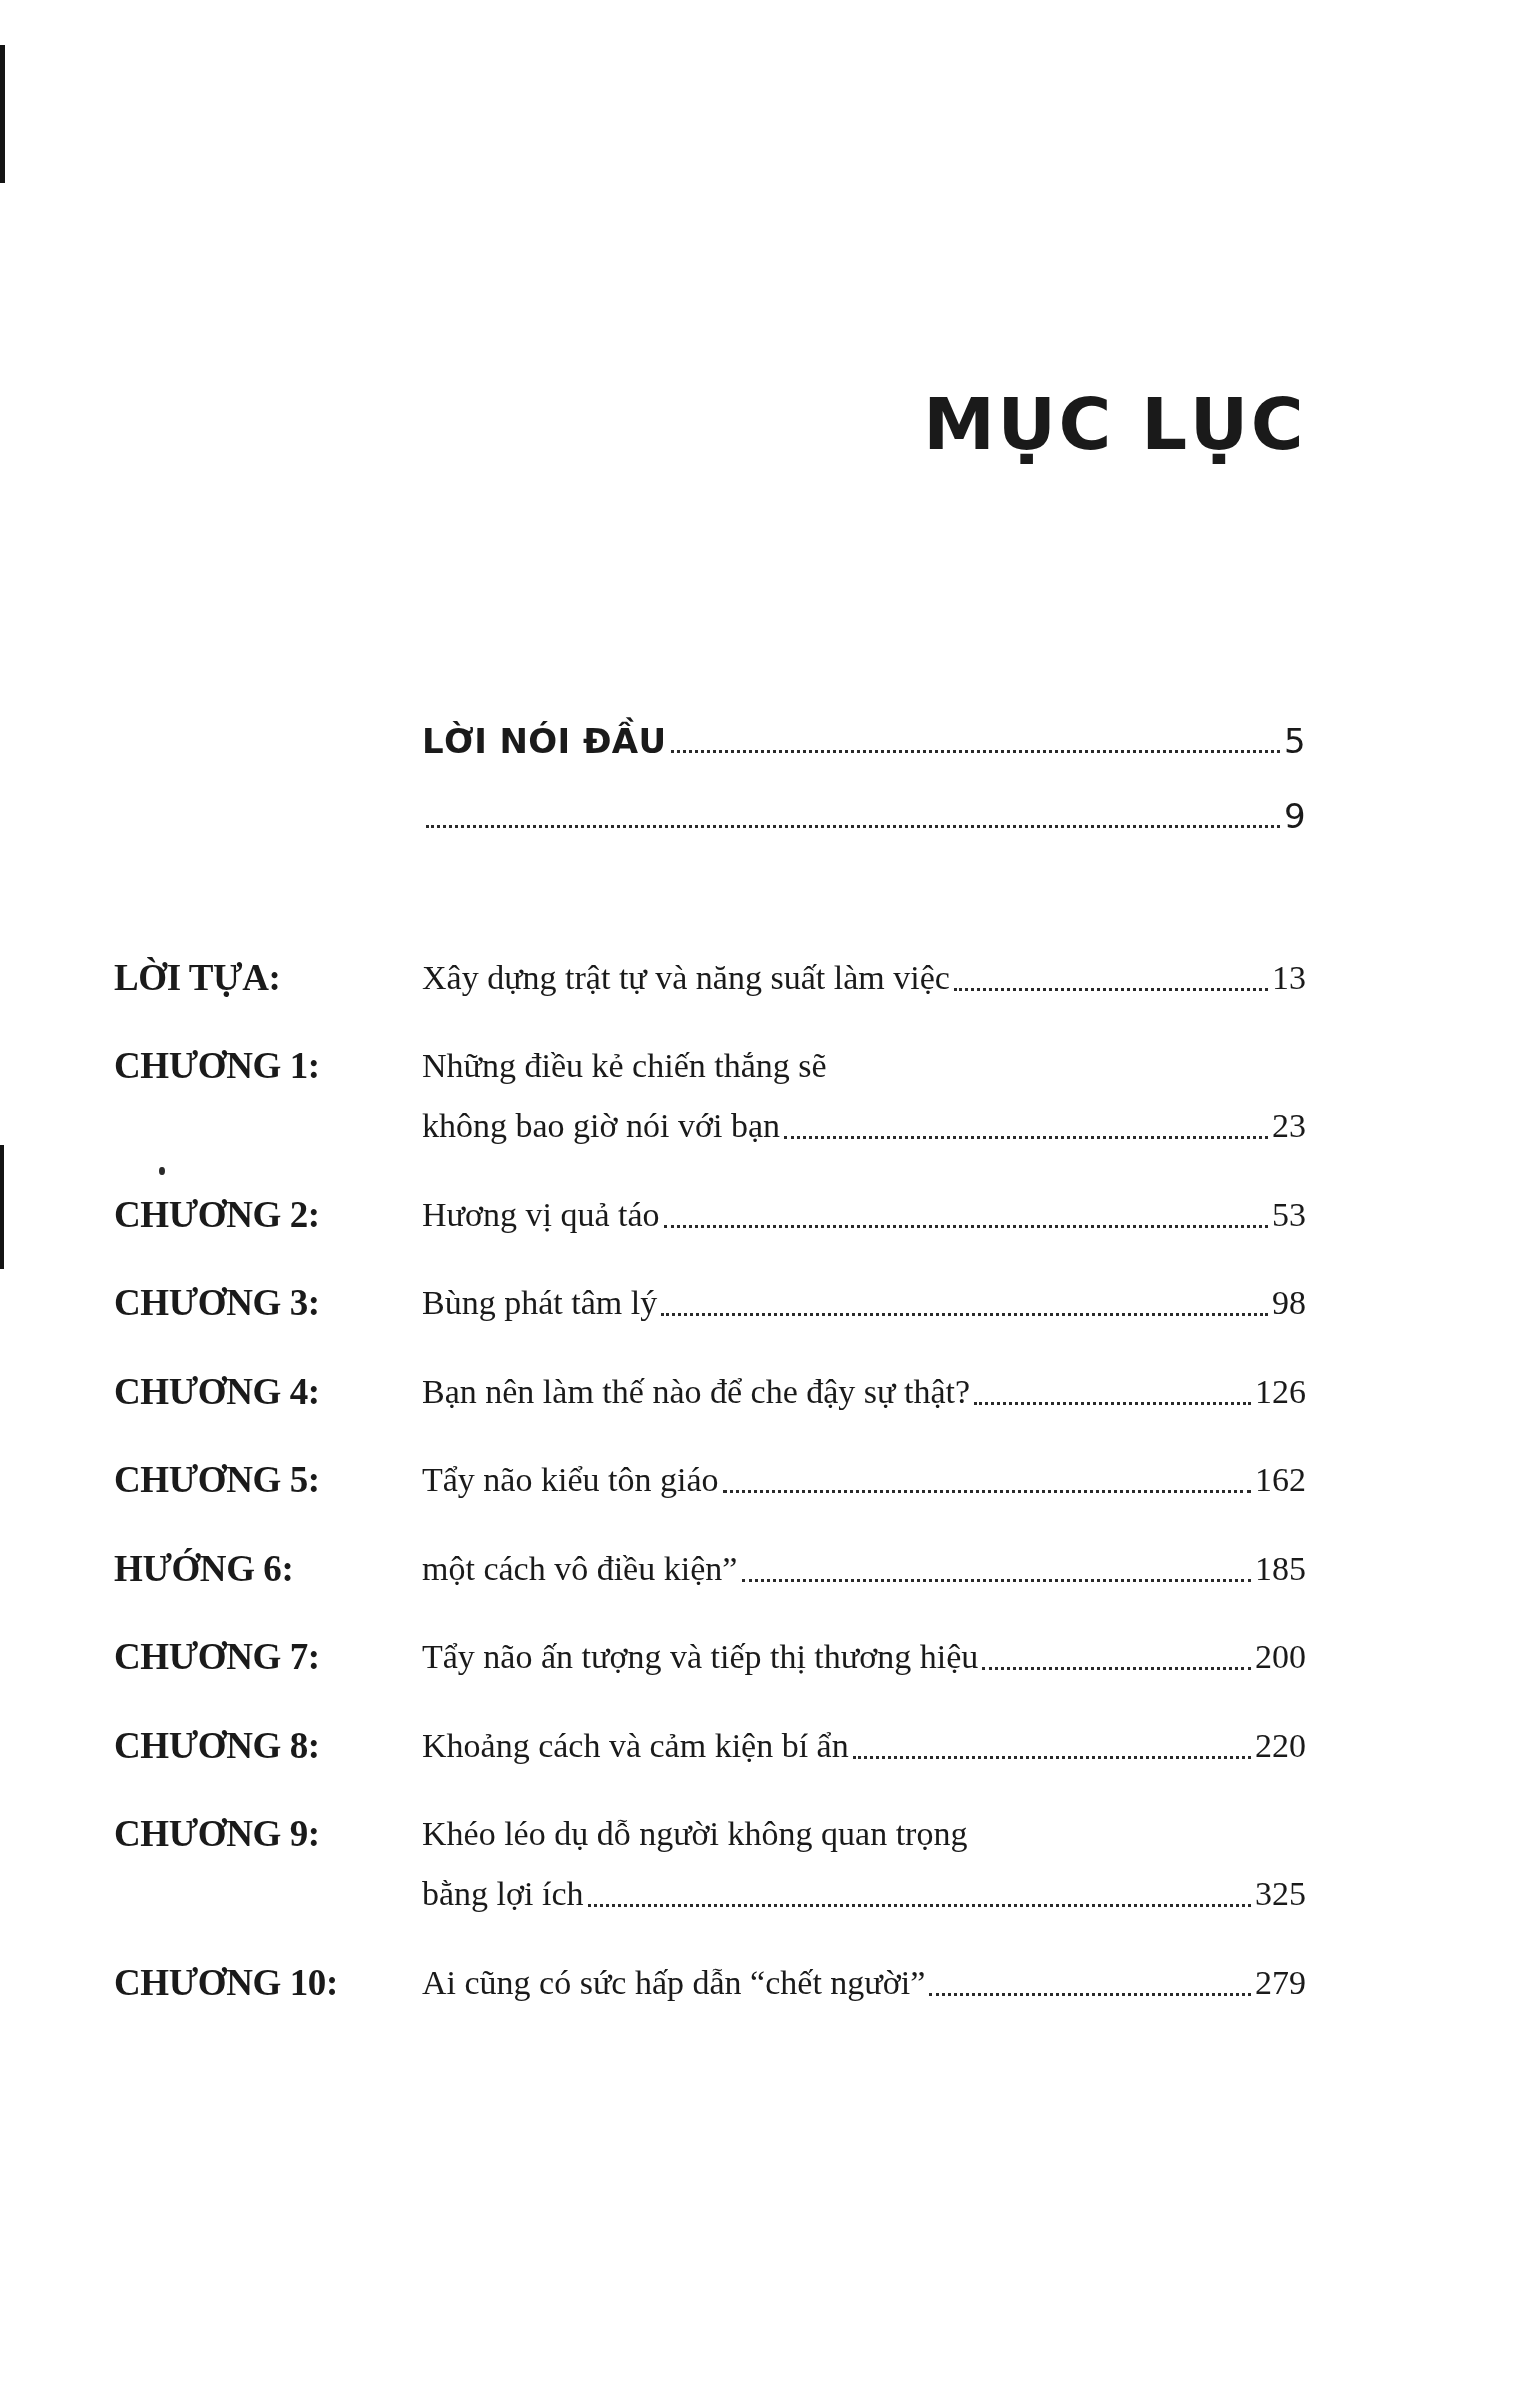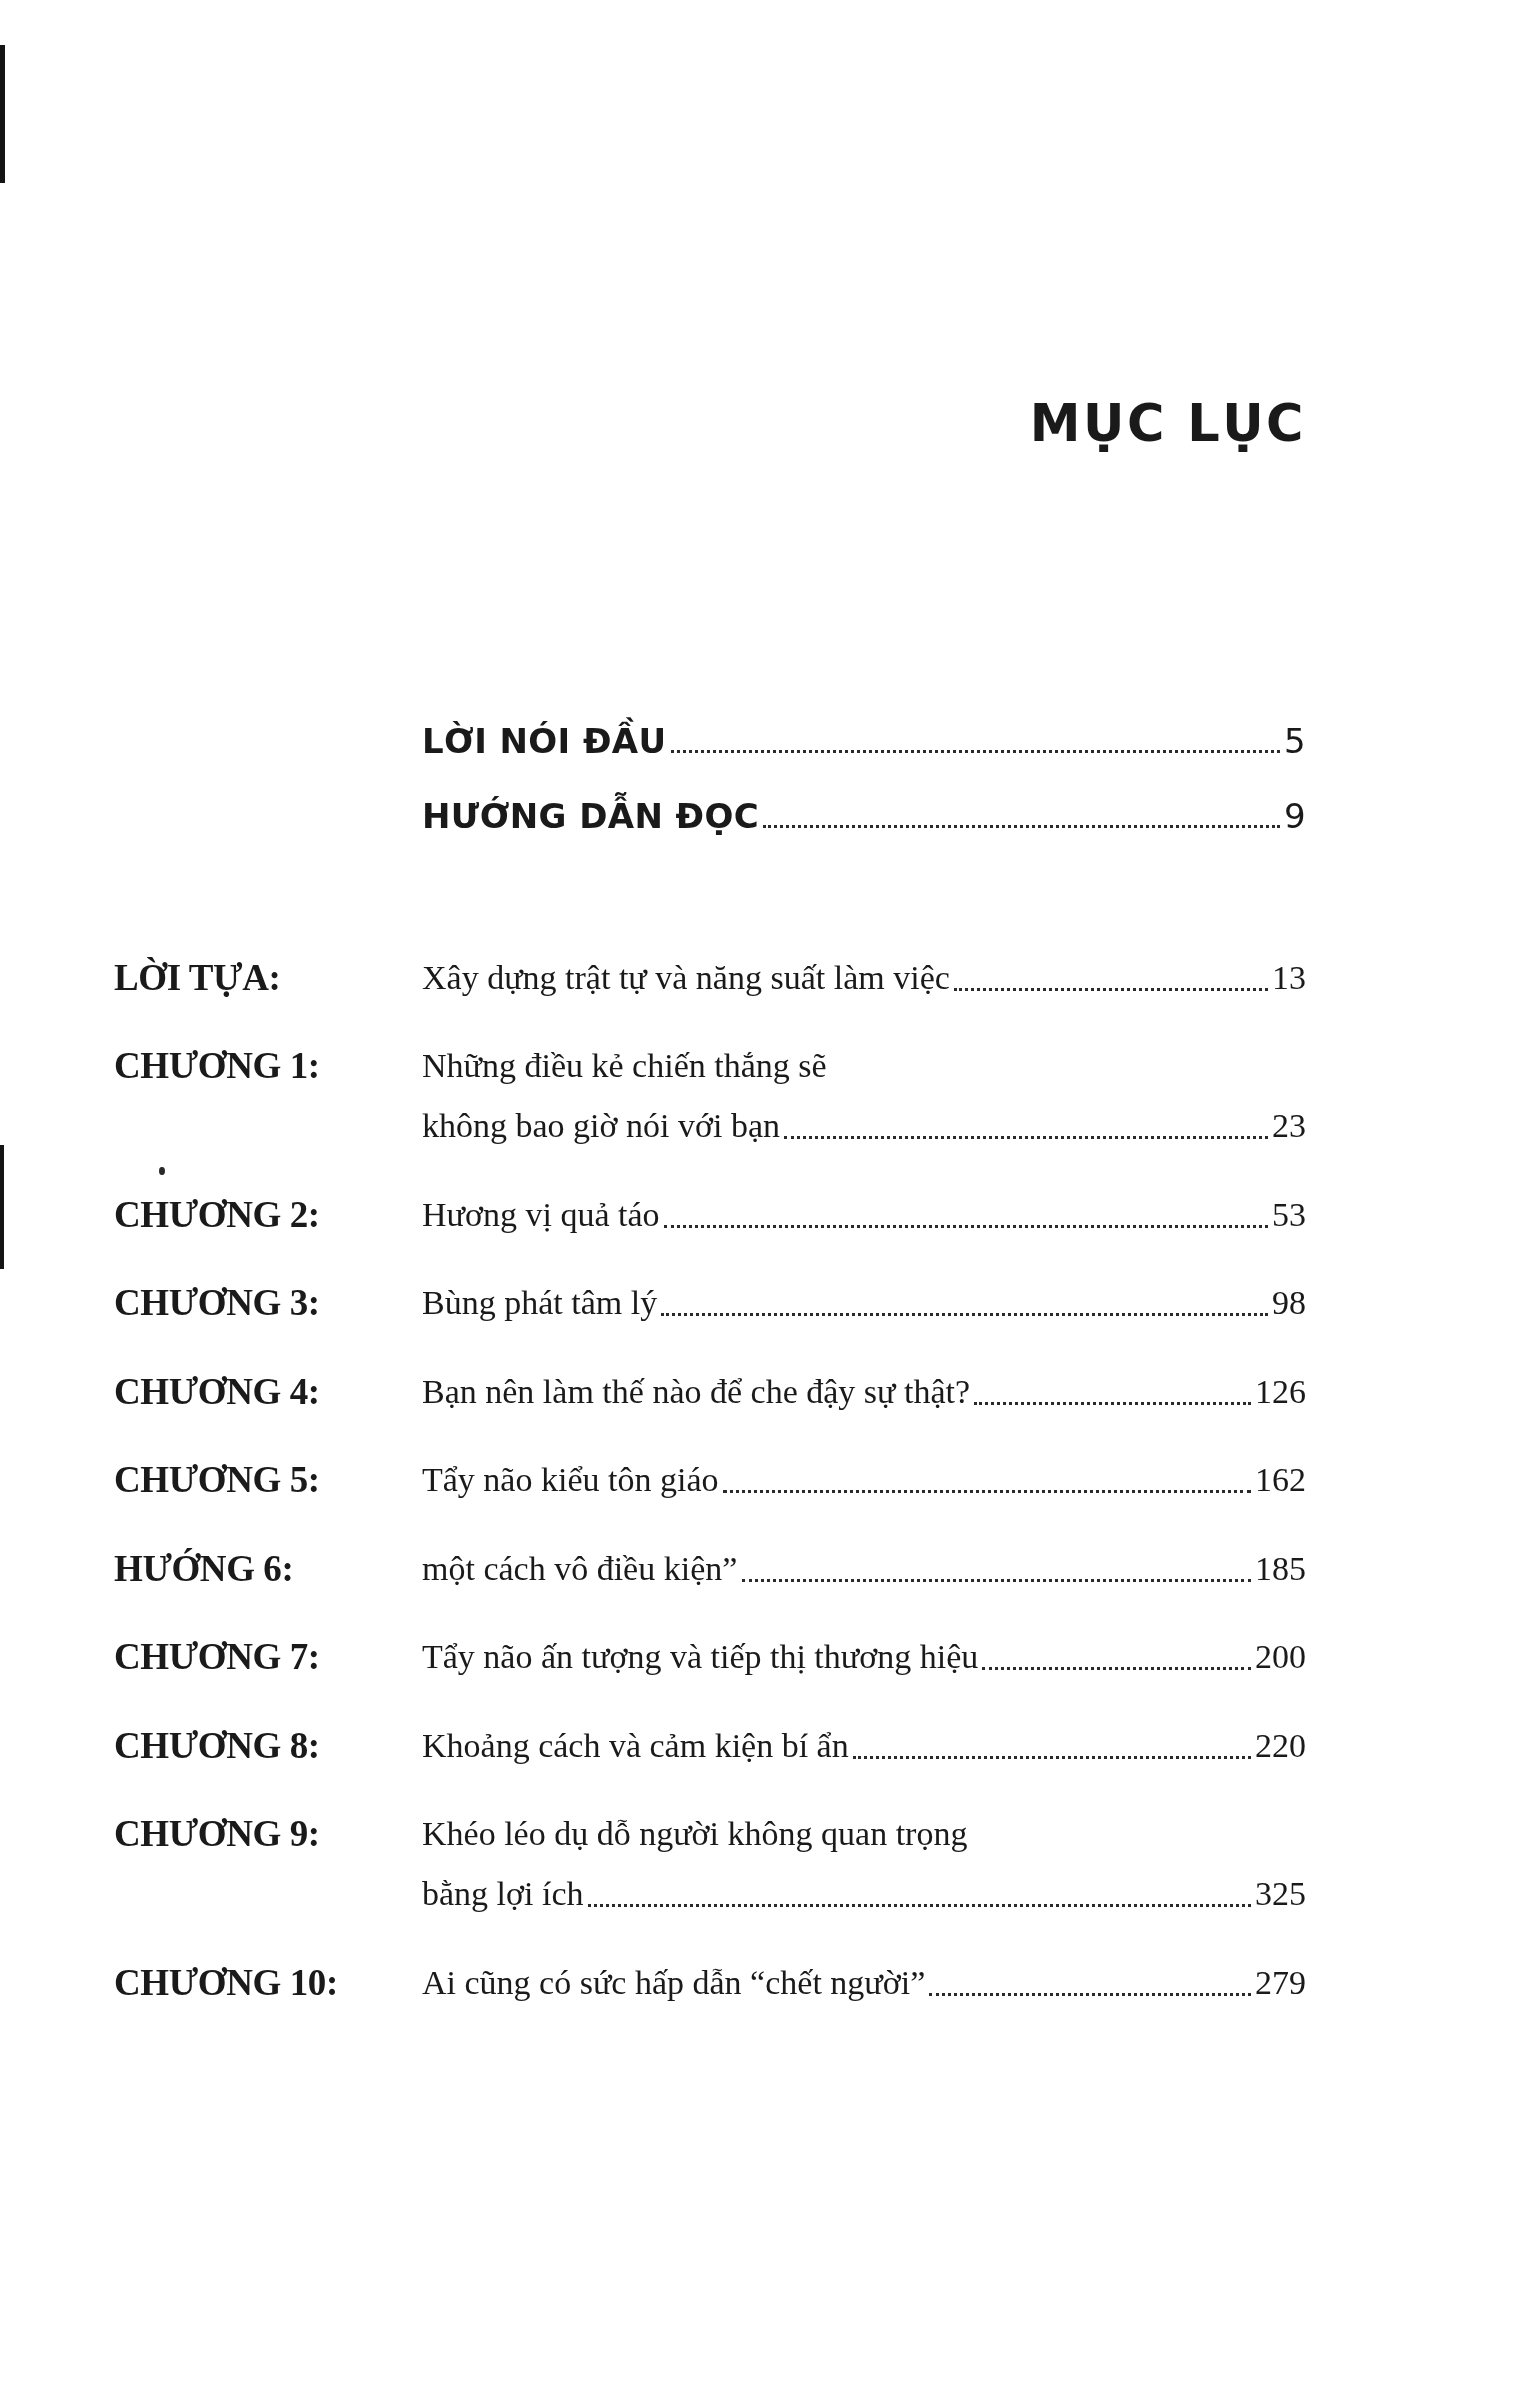--- a/index.html
+++ b/index.html
@@ -19,21 +19,21 @@
   .content {
     position: absolute;
     left: 114px;
     right: 210px;
     top: 0;
   }
   
   .toc-title {
     margin-top: 382px;
     text-align: right;
-    font-size: 51px;
+    font-size: 72px;
     line-height: 84px;
     font-weight: 900;
     letter-spacing: 2.5px;
     white-space: nowrap;
   }
   
   .front-matter {
     margin-top: 252px;
     margin-left: 308px;
   }
@@ -130,21 +130,20 @@
 
     <div class="toc-title">MỤC LỤC</div>
 
     <div class="front-matter">
       <div class="fm-row">
         <span>LỜI NÓI ĐẦU</span>
         <span class="leader"></span>
         <span class="pagenum">5</span>
       </div>
       <div class="fm-row">
-        <span>HƯỚNG DẪN ĐỌC</span>
         <span class="leader"></span>
         <span class="pagenum">9</span>
       </div>
     </div>
 
     <div class="chapters">
 
       <div class="toc-row">
         <div class="toc-label">LỜI TỰA:</div>
         <div class="toc-content">

